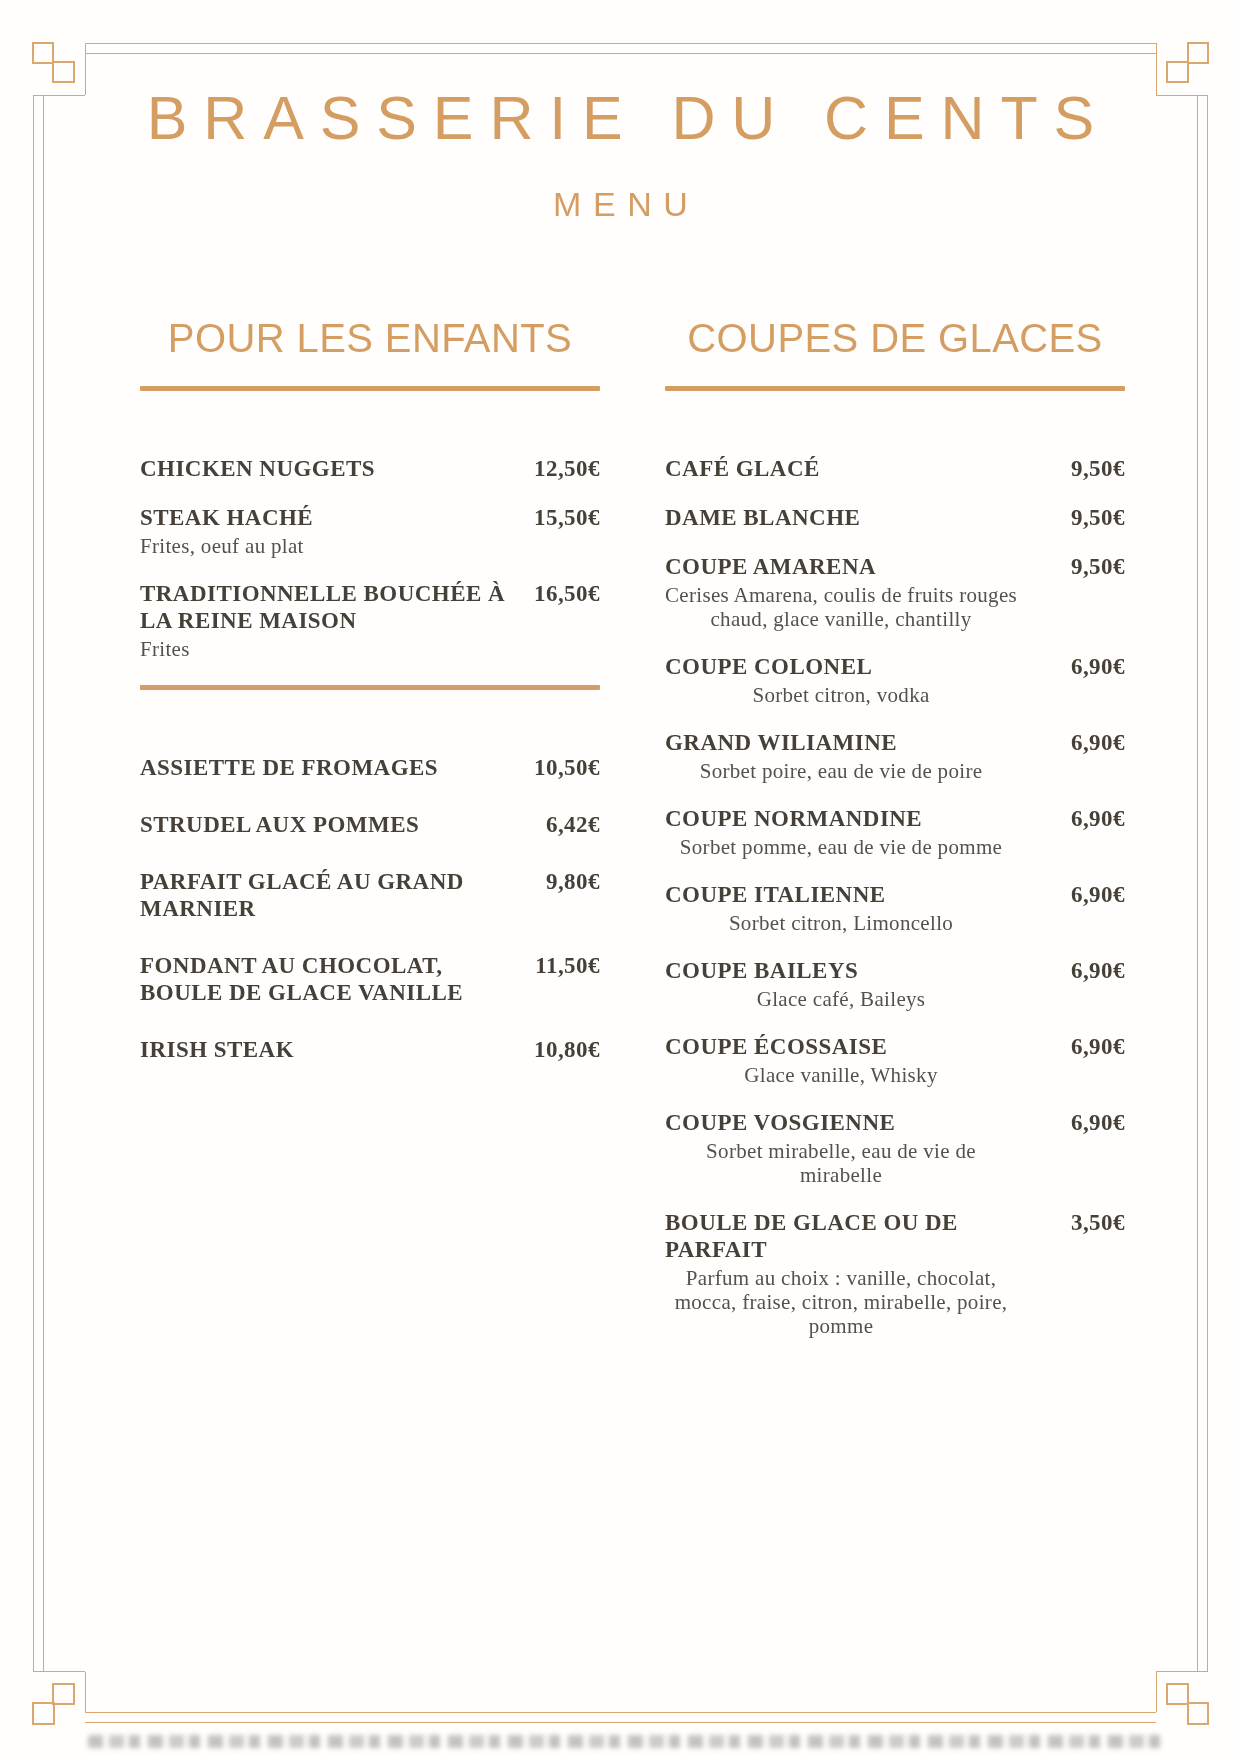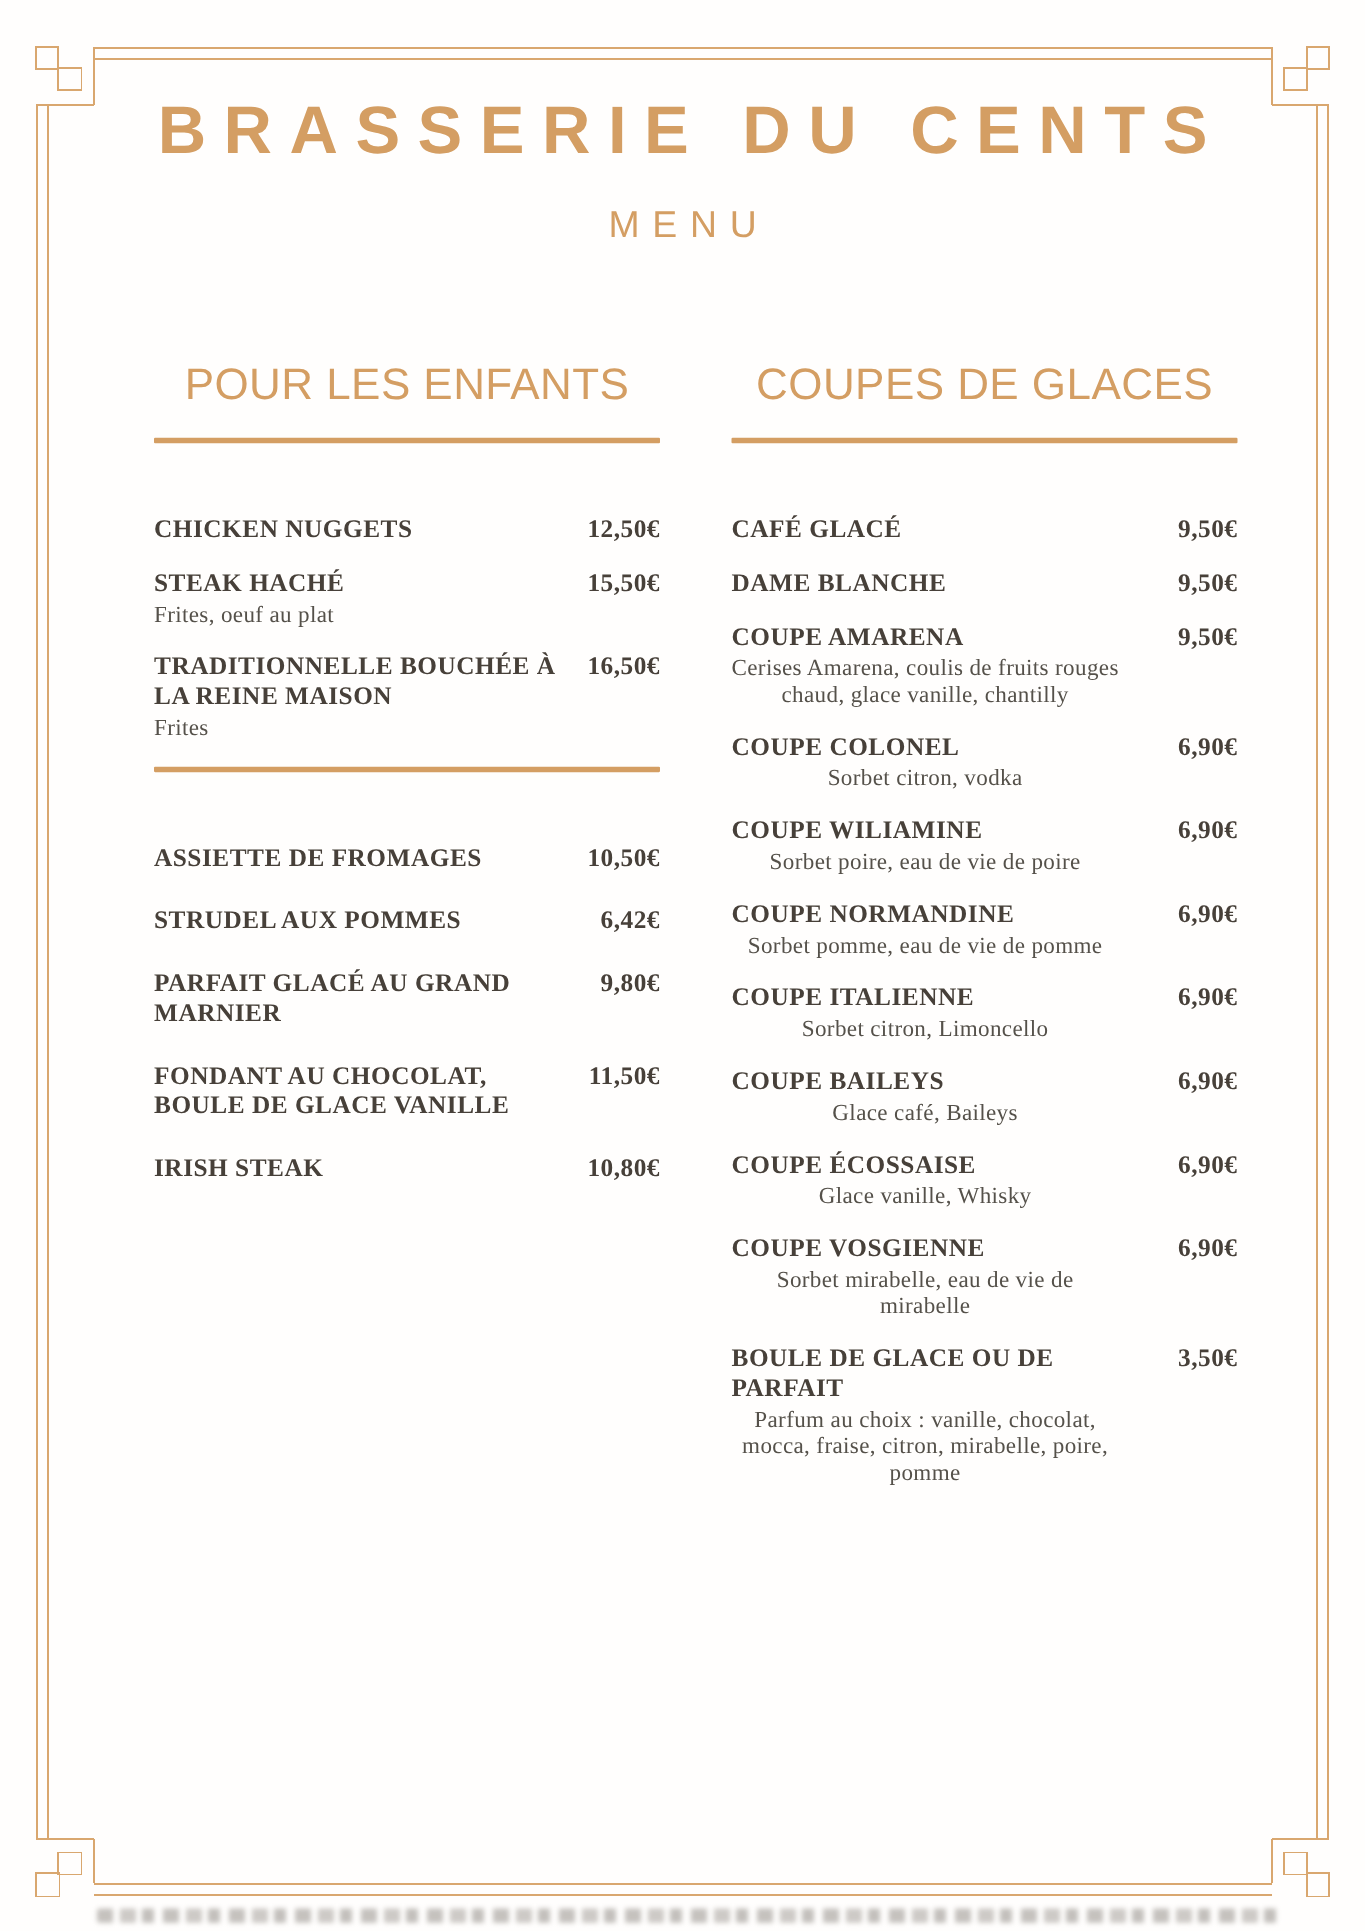--- a/index.html
+++ b/index.html
@@ -8,32 +8,32 @@
     background:#fffefd;
     font-family:"Liberation Sans","DejaVu Sans",sans-serif;
     position:relative;overflow:hidden;
   }
   .page{position:absolute;inset:0;}
   .frame{position:absolute;left:0;top:0;pointer-events:none;}
 
   
   .header{position:absolute;top:88px;left:0;width:1241px;text-align:center;}
   .title{
-    font-size:61px;font-weight:700;line-height:1;
+    font-size:61px;font-weight:400;line-height:1;
     letter-spacing:0.26em;margin:0 0 0 0.26em;
     color:var(--accent);white-space:nowrap;
   }
   .subtitle{
     margin-top:36px;margin-left:0.34em;
     font-size:34px;font-weight:400;letter-spacing:0.34em;
     color:var(--accent);
   }
 
   
-  .col{position:absolute;top:296px;width:460px;}
+  .col{position:absolute;top:284px;width:460px;}
   .col-left{left:140px;}
   .col-right{left:665px;}
 
   .section-title{
     margin:30px 0 0 0;
     font-size:40px;font-weight:400;line-height:48px;
     color:var(--accent);text-align:center;letter-spacing:0.01em;
   }
   .rule{
     height:5px;background:var(--accent);
@@ -208,21 +208,21 @@
       <div class="item">
         <div class="item-head">
           <span class="item-name">COUPE COLONEL</span>
           <span class="item-price">6,90€</span>
         </div>
         <div class="item-desc">Sorbet citron, vodka</div>
       </div>
 
       <div class="item">
         <div class="item-head">
-          <span class="item-name">COUPE WILIAMINE</span>
+          <span class="item-name">GRAND WILIAMINE</span>
           <span class="item-price">6,90€</span>
         </div>
         <div class="item-desc">Sorbet poire, eau de vie de poire</div>
       </div>
 
       <div class="item">
         <div class="item-head">
           <span class="item-name">COUPE NORMANDINE</span>
           <span class="item-price">6,90€</span>
         </div>

